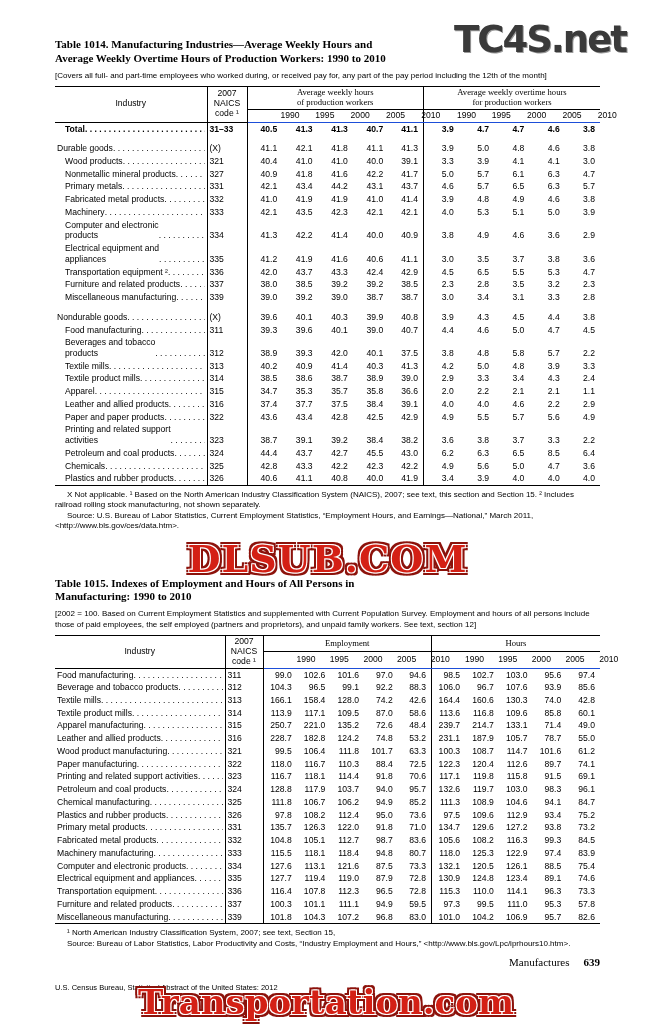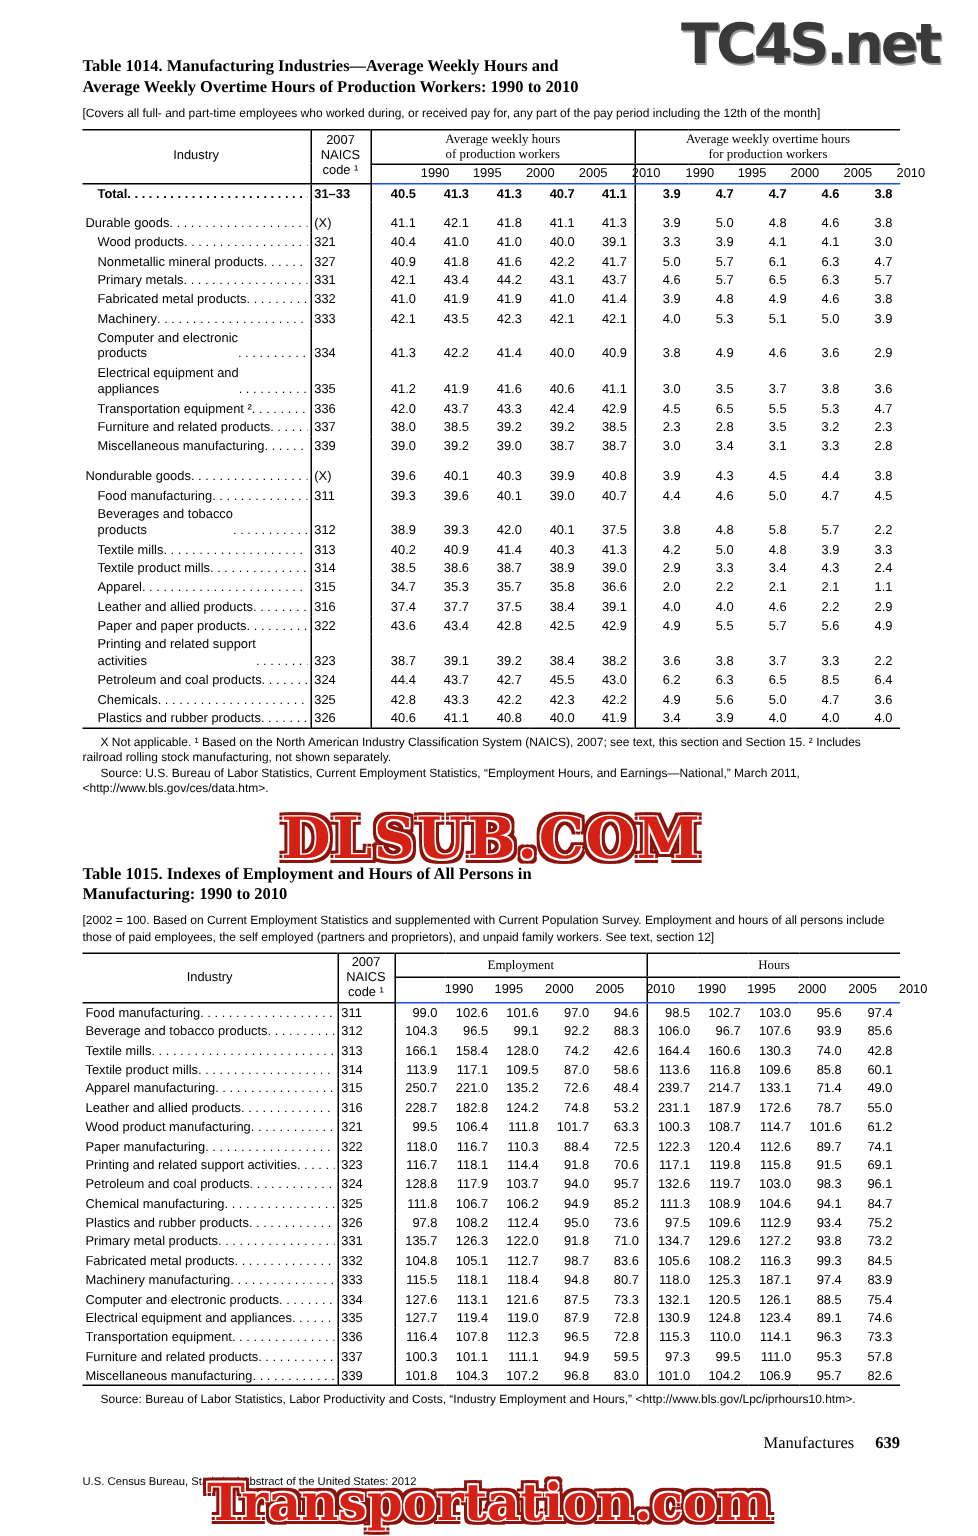--- a/index.html
+++ b/index.html
@@ -6,21 +6,21 @@
   html,body { width:652px; height:1024px; }
   body {
     background:#fff; color:#000; position:relative; overflow:hidden;
     font-family:"Liberation Sans", sans-serif;
   }
   .content { padding:38px 52px 0 55px; position:relative; z-index:1; }
 
   
   .wm { font-weight:900; z-index:6; white-space:nowrap; }
   .wm-top {
-    position:absolute; top:8px; right:26px; font-size:37px;
+    position:absolute; top:18px; right:26px; font-size:37px;
     font-family:"DejaVu Sans", sans-serif; color:#3a3a3a;
     letter-spacing:-2px; text-shadow:1px 1px 0 #9a9a9a;
   }
   .wm-red {
     font-family:"DejaVu Serif", serif; color:#d42015;
     text-shadow:
       -1px -1px 0 #fff, 1px -1px 0 #fff, -1px 1px 0 #fff, 1px 1px 0 #fff,
       -3px -3px 0 #8c120b, 3px -3px 0 #8c120b, -3px 3px 0 #8c120b, 3px 3px 0 #8c120b,
       -3px 0 0 #8c120b, 3px 0 0 #8c120b, 0 -3px 0 #8c120b, 0 3px 0 #8c120b;
   }
@@ -759,21 +759,21 @@
               </span>
             </td>
             <td class="c-naics">316</td>
           <td class="num">228.7</td>
             <td class="num">182.8</td>
             <td class="num">124.2</td>
             <td class="num">74.8</td>
             <td class="num">53.2</td>
             <td class="num sep">231.1</td>
             <td class="num">187.9</td>
-            <td class="num">172.6</td>
+            <td class="num">105.7</td>
             <td class="num">78.7</td>
             <td class="num">55.0</td>
           </tr>
 
           <tr>
             <td class="c-label">
               <span class="lblwrap">
                 <span class="lbl">Wood product manufacturing</span>
                 <span class="dots"></span>
               </span>
@@ -939,21 +939,21 @@
               </span>
             </td>
             <td class="c-naics">333</td>
           <td class="num">115.5</td>
             <td class="num">118.1</td>
             <td class="num">118.4</td>
             <td class="num">94.8</td>
             <td class="num">80.7</td>
             <td class="num sep">118.0</td>
             <td class="num">125.3</td>
-            <td class="num">187.1</td>
+            <td class="num">122.9</td>
             <td class="num">97.4</td>
             <td class="num">83.9</td>
           </tr>
 
           <tr>
             <td class="c-label">
               <span class="lblwrap">
                 <span class="lbl">Computer and electronic products</span>
                 <span class="dots"></span>
               </span>
@@ -1047,20 +1047,21 @@
             <td class="num sep">101.0</td>
             <td class="num">104.2</td>
             <td class="num">106.9</td>
             <td class="num">95.7</td>
             <td class="num">82.6</td>
           </tr>
         </tbody>
     </table>
 
     <div class="footnotes">
+      <p>¹ North American Industry Classification System, 2007; see text, Section 15,</p>
       <p>Source: Bureau of Labor Statistics, Labor Productivity and Costs, “Industry Employment and Hours,” &lt;http://www.bls.gov/Lpc/iprhours10.htm&gt;.</p>
     </div>
   </div>
 
 </div>
 
 <div class="pagefoot-right">
   <span>Manufactures</span><span class="pagenum">639</span>
 </div>
 <div class="pagefoot-left">U.S. Census Bureau, Statistical Abstract of the United States: 2012</div>

